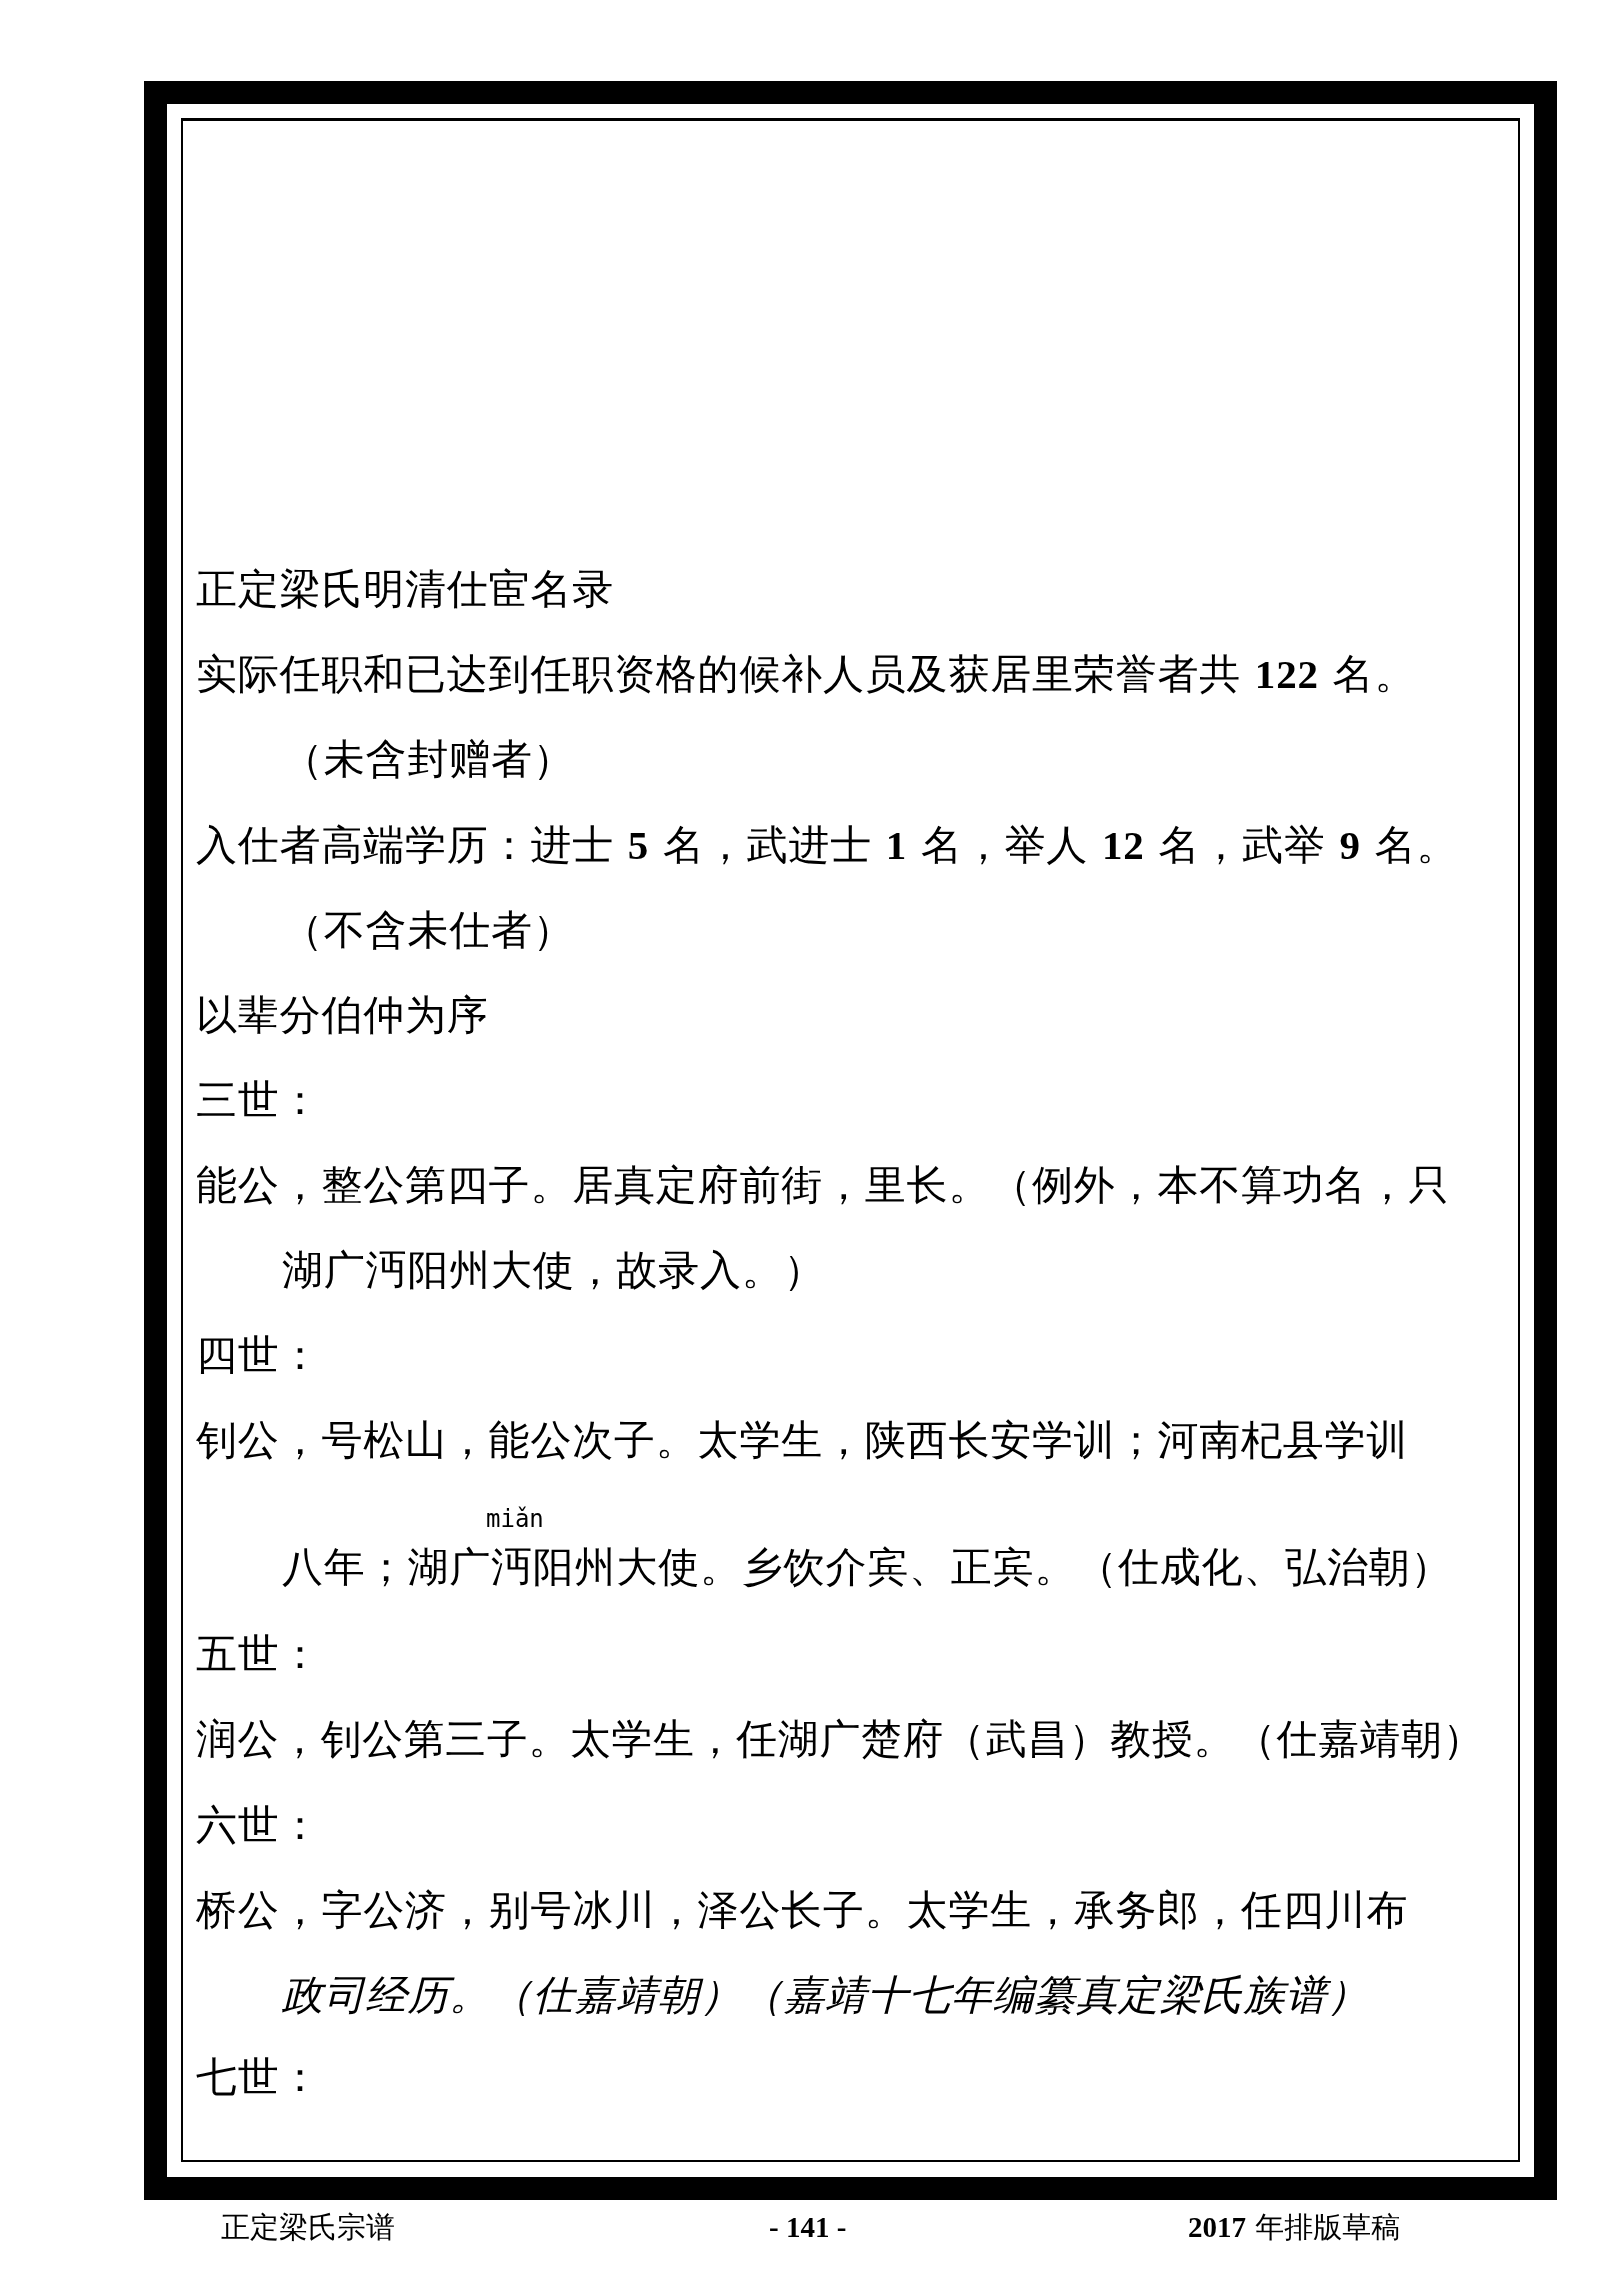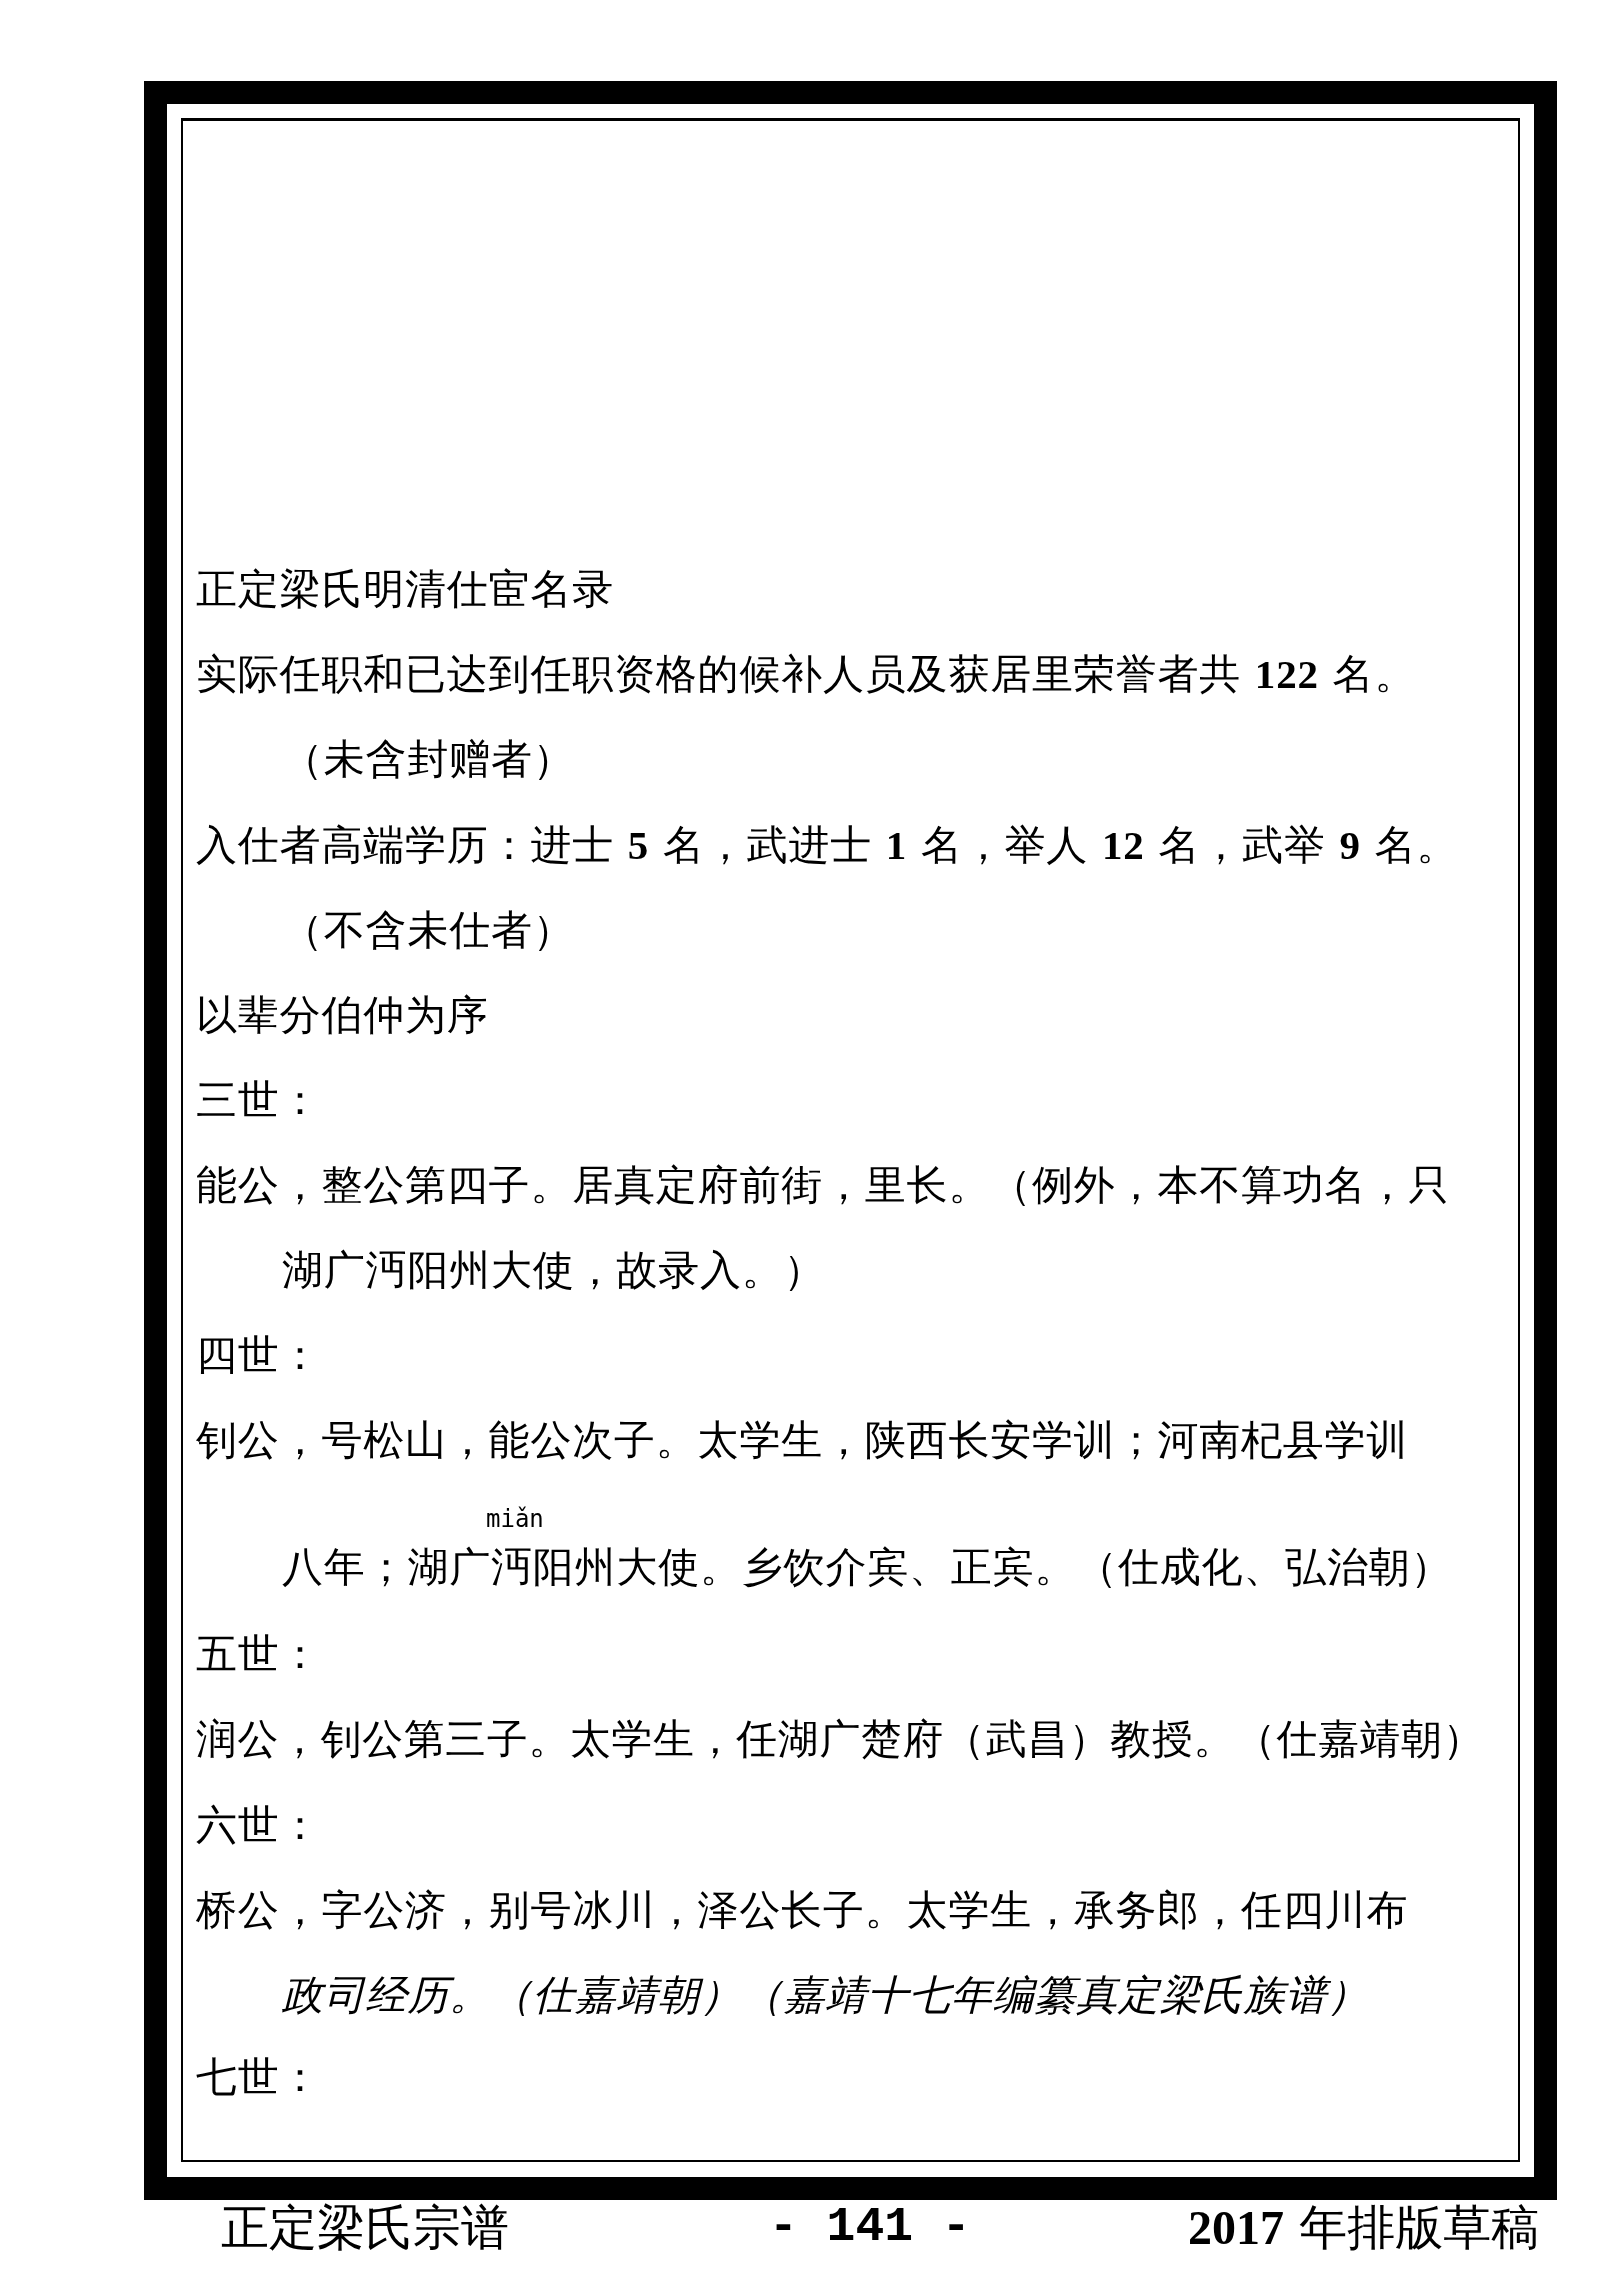--- a/index.html
+++ b/index.html
@@ -9,23 +9,23 @@
                  box-sizing: border-box; border: 23px solid #000; background: #fff; }
   .inner-frame { position: absolute; left: 181px; top: 118px; width: 1339px; height: 2044px;
                  box-sizing: border-box; border: 2.5px solid #000; border-top-width: 3.3px; border-left-width: 2.5px; }
   .line { position: absolute; left: 196px; height: 49px; line-height: 49px; font-size: 41px;
           white-space: nowrap; letter-spacing: 0.8px; transform-origin: left center; }
   .line.indent { left: 282px; }
   .line.indent-paren { left: 282px; }
   .num { font-family: "Liberation Serif", "DejaVu Serif", serif; font-weight: bold; }
   .pinyin { position: absolute; font-family: "DejaVu Sans Mono", "Liberation Mono", monospace;
             font-size: 24px; line-height: 24.5px; white-space: nowrap; }
-  .footer { position: absolute; top: 2204px; height: 46px; line-height: 46px; font-size: 48px; white-space: nowrap; }
+  .footer { position: absolute; top: 2204px; height: 46px; line-height: 46px; font-size: 29px; white-space: nowrap; }
   .footer-left { left: 221px; }
-  .footer-center { left: 769px; font-family: Liberation Mono, monospace; font-weight: bold; }
+  .footer-center { left: 769px; font-family: Liberation Serif, serif; font-weight: bold; }
   .footer-right { left: 1188px; }
   .footer-right .num { font-family: "Liberation Serif", serif; font-weight: bold; }
 </style>
 </head>
 <body>
 
 <div class="outer-frame"></div>
 <div class="inner-frame"></div>
 
 <div class="line" style="top:565px;">正定梁氏明清仕宦名录</div>

